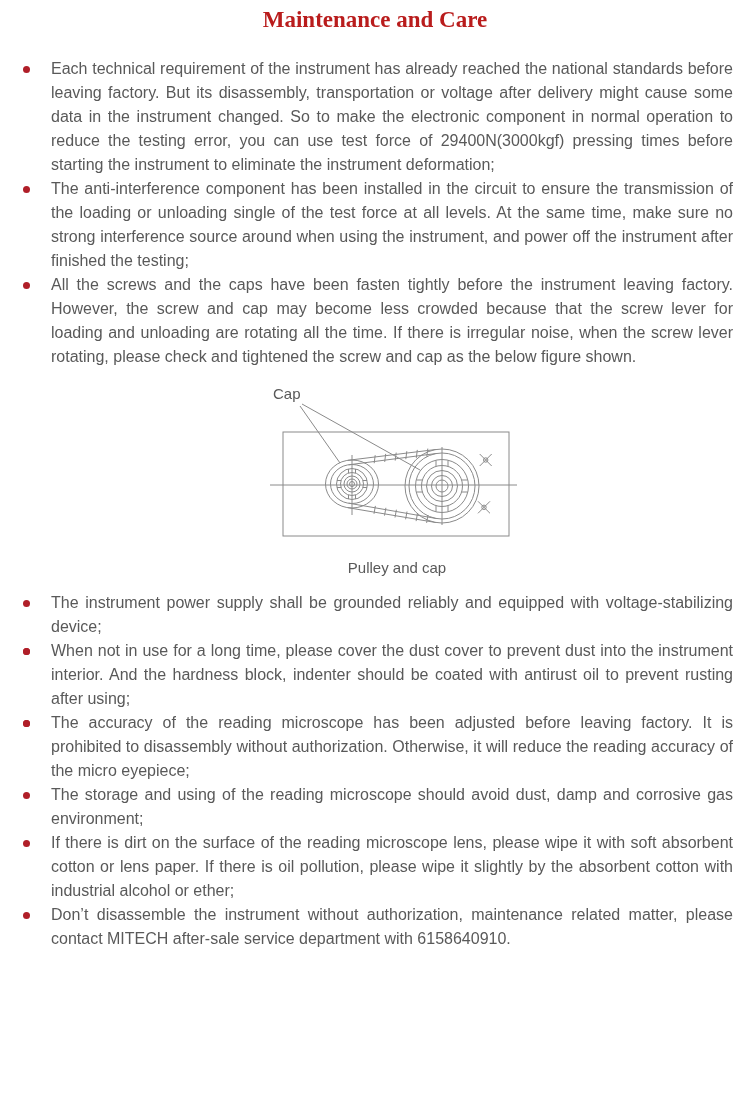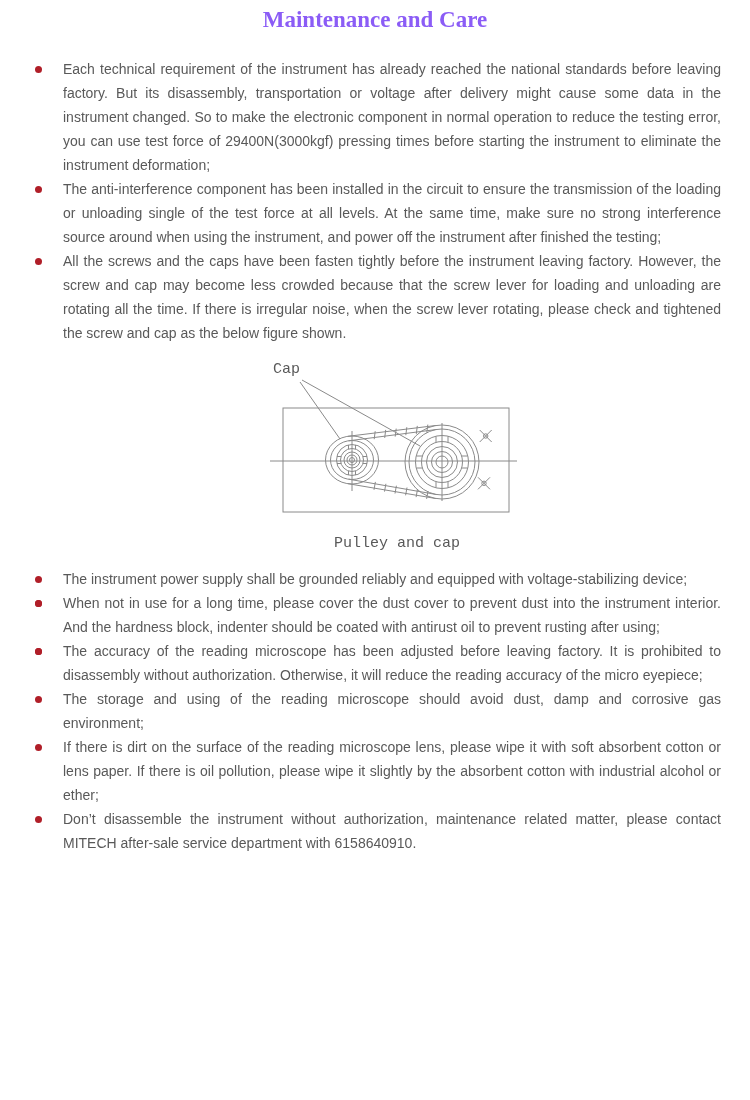--- a/index.html
+++ b/index.html
@@ -3,25 +3,25 @@
 <meta charset="utf-8">
 <style>
   html,body{margin:0;padding:0;}
   body{
     width:750px;height:1100px;background:#ffffff;position:relative;overflow:hidden;
     font-family:"Liberation Sans",sans-serif;
   }
   .page-title{
     font-family:"Liberation Serif",serif;
     font-weight:bold;font-size:23px;line-height:30px;
-    color:#8b5cf6;text-align:center;margin:5px 0 0 0;
+    color:#b91c1c;text-align:center;margin:5px 0 0 0;
   }
   .bullet-list{
-    list-style:none;margin:16px;padding:0 13px 0 47px;
-    color:#595959;font-size:14px;line-height:24px;
+    list-style:none;margin:4px;padding:0 13px 0 47px;
+    color:#595959;font-size:16px;line-height:24px;
     text-align:justify;
   }
   .bullet-list.top{margin-top:22px;}
   .bullet-list li{position:relative;margin:0;}
   .dot{
     position:absolute;left:-28px;top:8.5px;width:7px;height:7px;
     border-radius:50%;background:#b01e28;
   }
   .figure-block{
     position:relative;width:270px;height:178px;
@@ -49,21 +49,21 @@
   <li>
     <span class="dot"></span>
     <span>The anti-interference component has been installed in the circuit to ensure the transmission of the loading or unloading single of the test force at all levels. At the same time, make sure no strong interference source around when using the instrument, and power off the instrument after finished the testing;</span>
   </li>
   <li>
     <span class="dot"></span>
     <span>All the screws and the caps have been fasten tightly before the instrument leaving factory. However, the screw and cap may become less crowded because that the screw lever for loading and unloading are rotating all the time. If there is irregular noise, when the screw lever rotating, please check and tightened the screw and cap as the below figure shown.</span>
   </li>
 </ul>
 
-<figure class="figure-block" style="margin-left:262px;font-family:Liberation Mono, monospace;">
+<figure class="figure-block" style="margin-left:262px;">
   <svg width="270" height="162" viewBox="0 0 270 162" fill="none" stroke="#8a8a8a" stroke-width="1">
 
     <g>
       <path d="M38,21 L78,78"></path>
       <path d="M40,19 L158,85"></path>
     </g>
 
     <rect x="21" y="47" width="226" height="104"></rect>
 
     <path d="M8,100 H255"></path>

